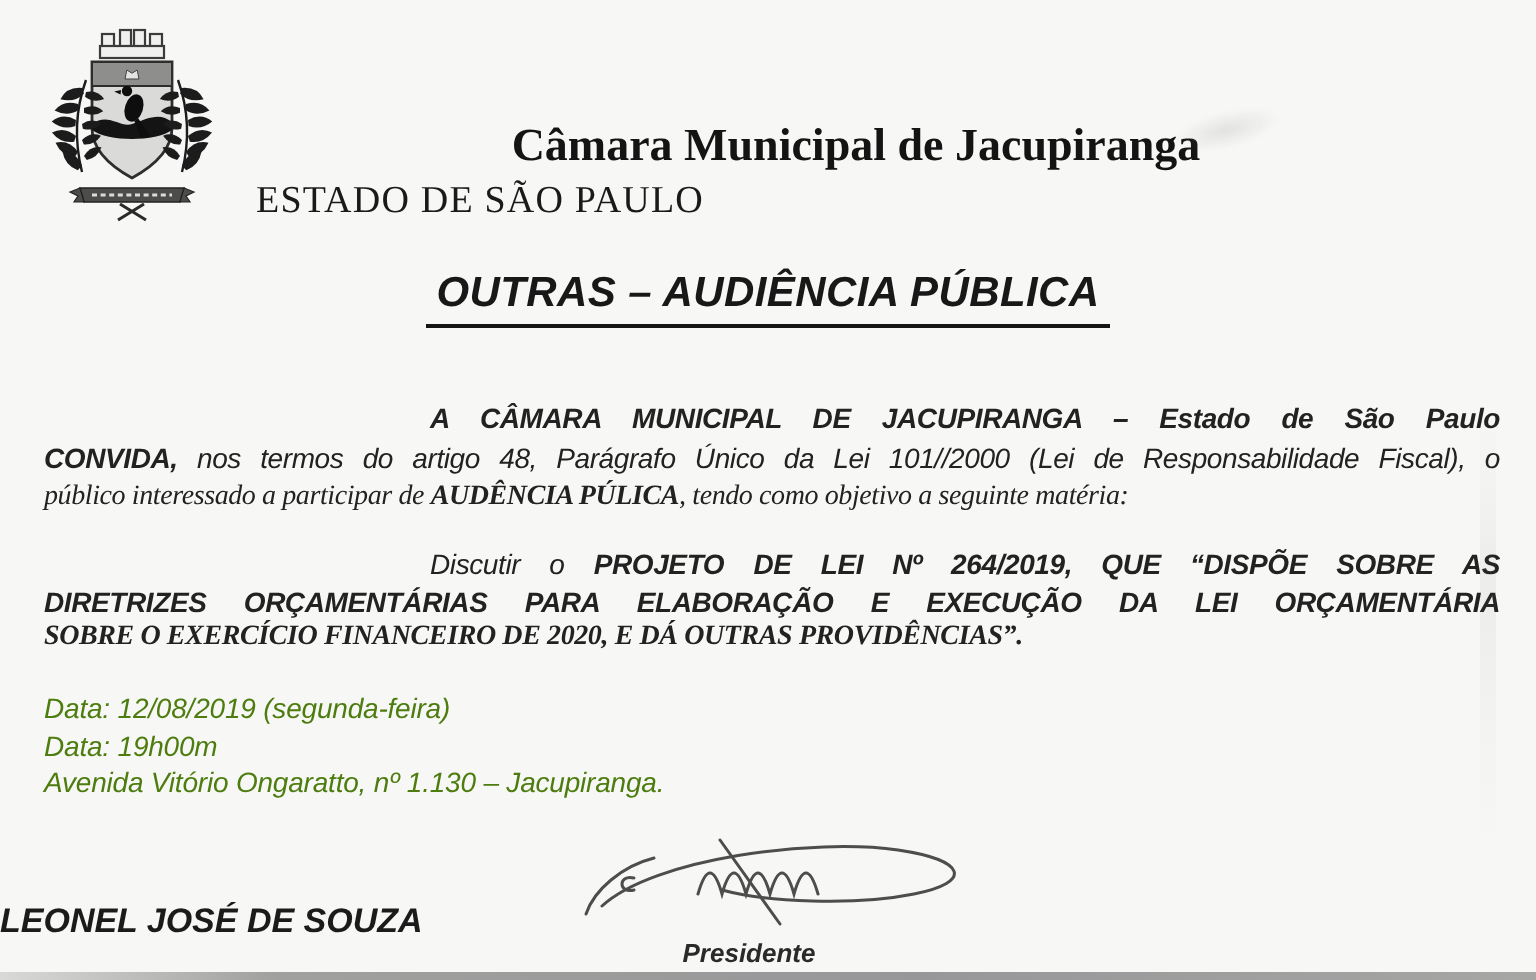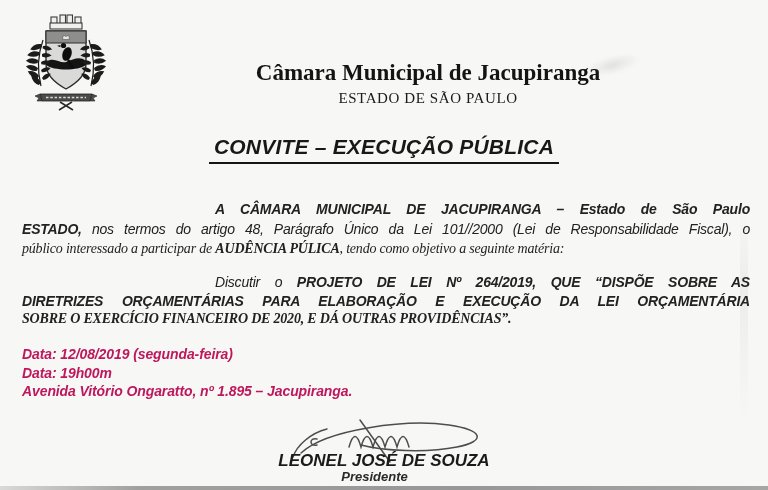--- a/index.html
+++ b/index.html
@@ -8,22 +8,22 @@
     background:#f7f7f5; color:#1e1e1e;
     font-family:"Liberation Sans", sans-serif;
   }
   
   .crest { position:absolute; left:24px; top:12px; width:84px; height:100px; }
   .org {
     position:absolute; top:60px; left:128px; width:600px; text-align:center;
     font-family:"Liberation Serif", serif; font-weight:bold; font-size:23px; color:#141414;
   }
   .state {
-    position:absolute; top:90px; left:128px; width:600px; text-align:center;
-    font-family:"Liberation Serif", serif; font-size:15px; letter-spacing:.6px; color:#1a1a1a;
+    position:absolute; top:90px; left:128px; width:600px; text-align:left;
+    font-family:"Liberation Serif", serif; font-size:19px; letter-spacing:.6px; color:#1a1a1a;
   }
   .title-wrap { position:absolute; top:134px; left:0; width:768px; text-align:center; }
   .title-text {
     display:inline-block; font-style:italic; font-weight:bold; font-size:21px; line-height:26px;
     letter-spacing:.2px; color:#181818;
     border-bottom:2.5px solid #151515; padding:0 5px 2px 5px;
   }
   
   .para {
     position:absolute; left:22px; width:728px;
@@ -31,27 +31,27 @@
   }
   .p1 { top:200px; line-height:19.5px; }
   .p2 { top:273px; line-height:18.5px; }
   .line { text-align:justify; text-align-last:justify; }
   .line.last { text-align-last:left;font-family:Liberation Serif, serif; }
   .line.indent { padding-left:193px; }
   .para b, .details b { font-weight:bold; }
   
   .details {
     position:absolute; left:22px; top:345px;
-    font-style:italic; font-weight:bold; font-size:14px; line-height:18.5px;
-    letter-spacing:-0.1px; color:#be185d;
+    font-style:italic; font-weight:normal; font-size:14px; line-height:18.5px;
+    letter-spacing:-0.1px; color:#4d7c0f;
   }
   
   .sig-svg { position:absolute; left:287px; top:415px; }
   .sig-name {
-    position:absolute; top:451px; left:0; width:768px; text-align:center;
+    position:absolute; top:451px; left:0; width:768px; 
     font-weight:bold; font-style:italic; font-size:17px; color:#1b1b1b;
   }
   .sig-role {
     position:absolute; top:469px; left:0; width:749px; text-align:center;
     font-weight:bold; font-style:italic; font-size:13px; color:#2a2a2a;
   }
   
   .bottom-band {
     position:absolute; left:0; bottom:0; width:768px; height:4px;
     background:linear-gradient(to right,#d9d9d7 0%,#a0a09e 18%,#97979a 60%,#a6a6a4 100%);
@@ -122,39 +122,39 @@
       <path d="M68,82 l5,2 -4,2 2,3 -5,0 z" fill="#4c4c4a" stroke="#222" stroke-width="0.6"></path>
       <line x1="22" y1="85.5" x2="62" y2="85.5" stroke="#dcdcda" stroke-width="1.6" stroke-dasharray="2.5 1.8"></line>
       <path d="M36,90 L49,98 M48,90 L35,98" stroke="#2a2a2a" stroke-width="1.5"></path>
     </svg>
   </div>
 
   <div class="org">Câmara Municipal de Jacupiranga</div>
   <div class="state">ESTADO DE SÃO PAULO</div>
 
   <div class="title-wrap">
-    <span class="title-text">CONVITE – EXECUÇÃO PÚBLICA</span>
+    <span class="title-text">OUTRAS – AUDIÊNCIA PÚBLICA</span>
   </div>
 
   <div class="para p1">
     <div class="line indent"><b>A CÂMARA MUNICIPAL DE JACUPIRANGA – Estado de São Paulo</b></div>
-    <div class="line"><b>ESTADO,</b><span> nos termos do artigo 48, Parágrafo Único da Lei 101//2000 (Lei de Responsabilidade Fiscal), o</span></div>
+    <div class="line"><b>CONVIDA,</b><span> nos termos do artigo 48, Parágrafo Único da Lei 101//2000 (Lei de Responsabilidade Fiscal), o</span></div>
     <div class="line last"><span>público interessado a participar de </span><b>AUDÊNCIA PÚLICA</b><span>, tendo como objetivo a seguinte matéria:</span></div>
   </div>
 
   <div class="para p2">
     <div class="line indent"><span>Discutir o </span><b>PROJETO DE LEI Nº 264/2019, QUE “DISPÕE SOBRE AS</b></div>
     <div class="line"><b>DIRETRIZES ORÇAMENTÁRIAS PARA ELABORAÇÃO E EXECUÇÃO DA LEI ORÇAMENTÁRIA</b></div>
     <div class="line last"><b>SOBRE O EXERCÍCIO FINANCEIRO DE 2020, E DÁ OUTRAS PROVIDÊNCIAS”.</b></div>
   </div>
 
   <div class="details">
     <div>Data: 12/08/2019 (segunda-feira)</div>
     <div>Data: 19h00m</div>
-    <div>Avenida Vitório Ongaratto, nº 1.895 – Jacupiranga.</div>
+    <div>Avenida Vitório Ongaratto, nº 1.130 – Jacupiranga.</div>
   </div>
 
   <svg class="sig-svg" width="210" height="48" viewBox="0 0 210 48">
     <g stroke="#4d4d4d" stroke-width="1.5" fill="none" stroke-linecap="round">
       <path d="M6,42 C10,30 24,18 40,14"></path>
       <path d="M30,24 c-8,-2 -8,8 0,6"></path>
       <path d="M14,38 C40,14 120,4 162,10 C196,15 200,26 170,32 C140,38 96,36 74,30"></path>
       <path d="M62,32 c4,-14 8,-14 12,0 c4,-14 8,-14 12,0 c4,-14 8,-14 12,0 c4,-14 8,-14 12,0 c4,-14 8,-14 12,0"></path>
       <path d="M73,5 L103,47"></path>
     </g>

